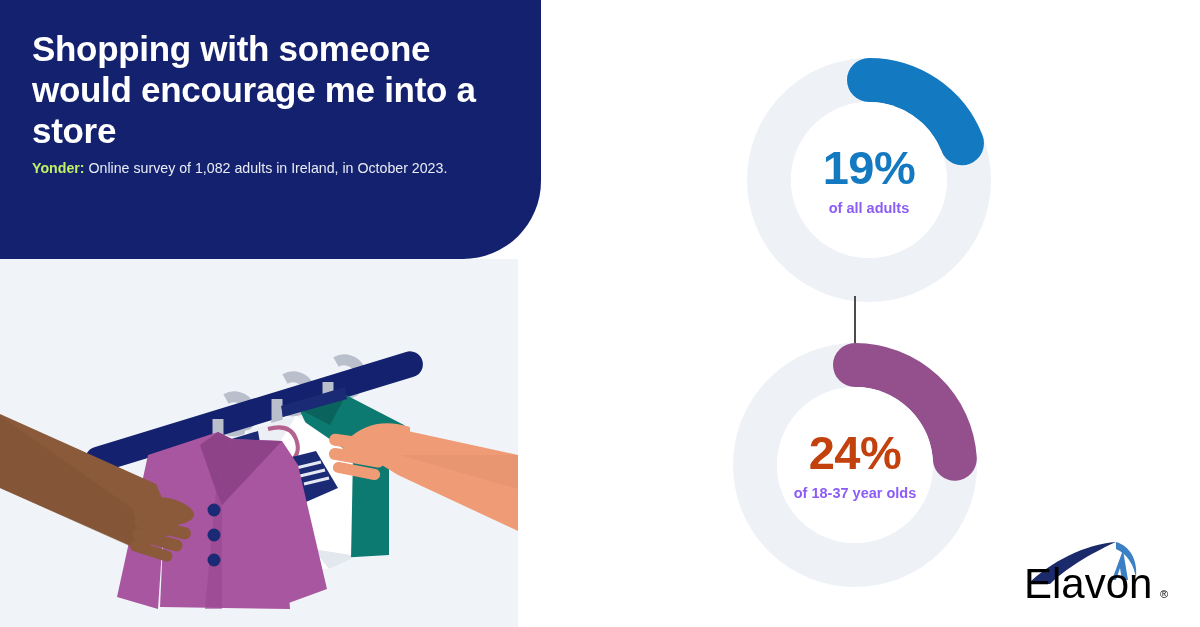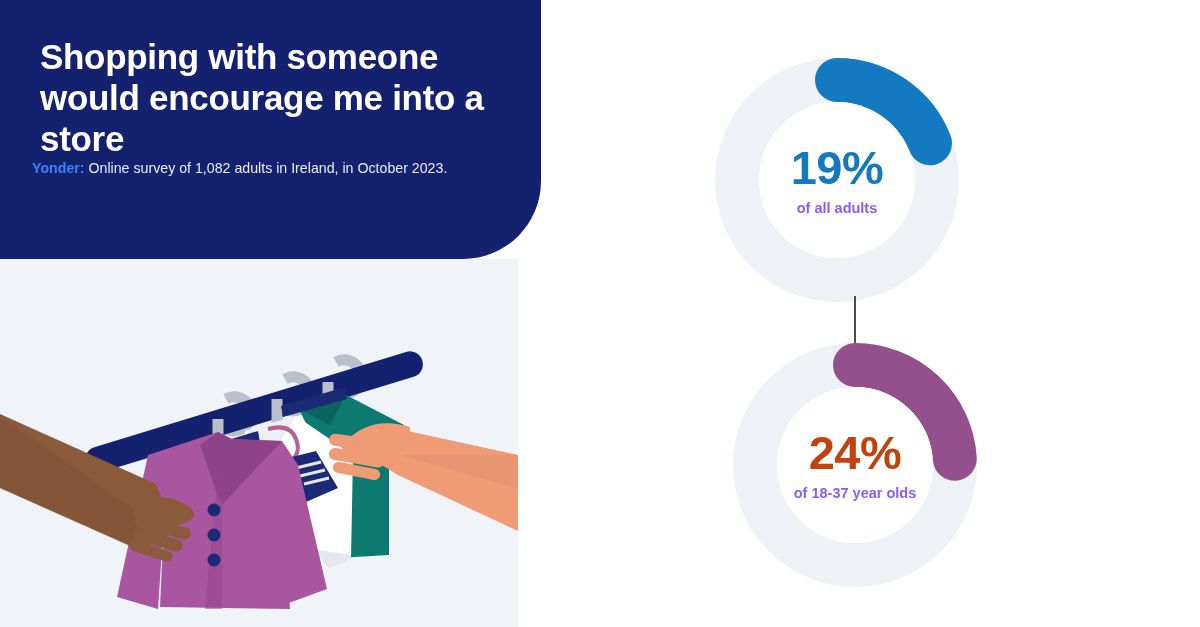--- a/index.html
+++ b/index.html
@@ -28,40 +28,40 @@
     width: 541px;
     height: 259px;
     background: #13216e;
     border-bottom-right-radius: 78px;
   }
   .headline {
     position: absolute;
     left: 32px;
     top: 28px;
     width: 470px;
-    margin: 8px;
+    margin: 0;
     color: #ffffff;
     font-size: 35px;
     line-height: 41px;
     font-weight: bold;
     letter-spacing: -0.3px;
   }
   .survey-block {
     position: absolute;
     left: 32px;
     top: 158px;
     width: 452px;
     color: #e9ecf5;
     font-size: 14.2px;
     line-height: 20.5px;
   }
   .survey-line { display: block; }
   .survey-lead {
     font-weight: bold;
-    color: #3b82f6;
+    color: #bef264;
     text-align: center;
   }
 
   
   .illus-panel {
     position: absolute;
     left: 0;
     top: 259px;
     width: 518px;
     height: 368px;
@@ -99,21 +99,21 @@
     line-height: 1;
     letter-spacing: -0.5px;
   }
   .donut-label {
     font-size: 14.5px;
     font-weight: bold;
     color: #8b5cf6;
     margin-top: 9px;
     white-space: nowrap;
   }
-  #donut-adults { left: 715px; top: 58px; }
+  #donut-adults { left: 747px; top: 58px; }
   #donut-adults .donut-value { color: #1379c0; }
   #donut-young  { left: 733px; top: 343px; }
   #donut-young .donut-value { color: #c2410c; }
 
   .connector {
     position: absolute;
     left: 854px;
     top: 296px;
     width: 2px;
     height: 60px;
@@ -243,14 +243,26 @@
       <circle cx="122" cy="122" r="100" fill="none" stroke="#eef2f7" stroke-width="44"></circle>
       <path id="arc-young" fill="none" stroke="#94508c" stroke-width="44" stroke-linecap="round" d="M 122 22 A 100 100 0 0 1 221.80267284282715 115.72094804706867"></path>
       <circle cx="122" cy="122" r="78" fill="#ffffff"></circle>
     </svg>
     <div class="donut-center">
       <div class="donut-value">24%</div>
       <div class="donut-label">of 18-37 year olds</div>
     </div>
   </div>
 
+  <div class="logo">
+    <svg width="152" height="62" viewBox="0 0 152 62">
+
+      <path d="M4 44 C26 22 62 4 92 2 C74 10 44 26 26 44 Z" fill="#1b2a6b"></path>
+
+      <path d="M92 2 C106 6 114 20 112 38 C110 26 104 14 92 9 Z" fill="#3b7fc4"></path>
+      <path d="M88 40 L99 10 L104 40 L98 40 L96 28 L92 40 Z" fill="#3b7fc4"></path>
+
+      <text x="0" y="58" font-family="&quot;Liberation Sans&quot;, sans-serif" font-size="42" fill="#000000">Elavon</text>
+      <text x="136" y="58" font-family="&quot;Liberation Sans&quot;, sans-serif" font-size="11" fill="#000000">®</text>
+    </svg>
+  </div>
 
 </div>
 
 </body></html>

